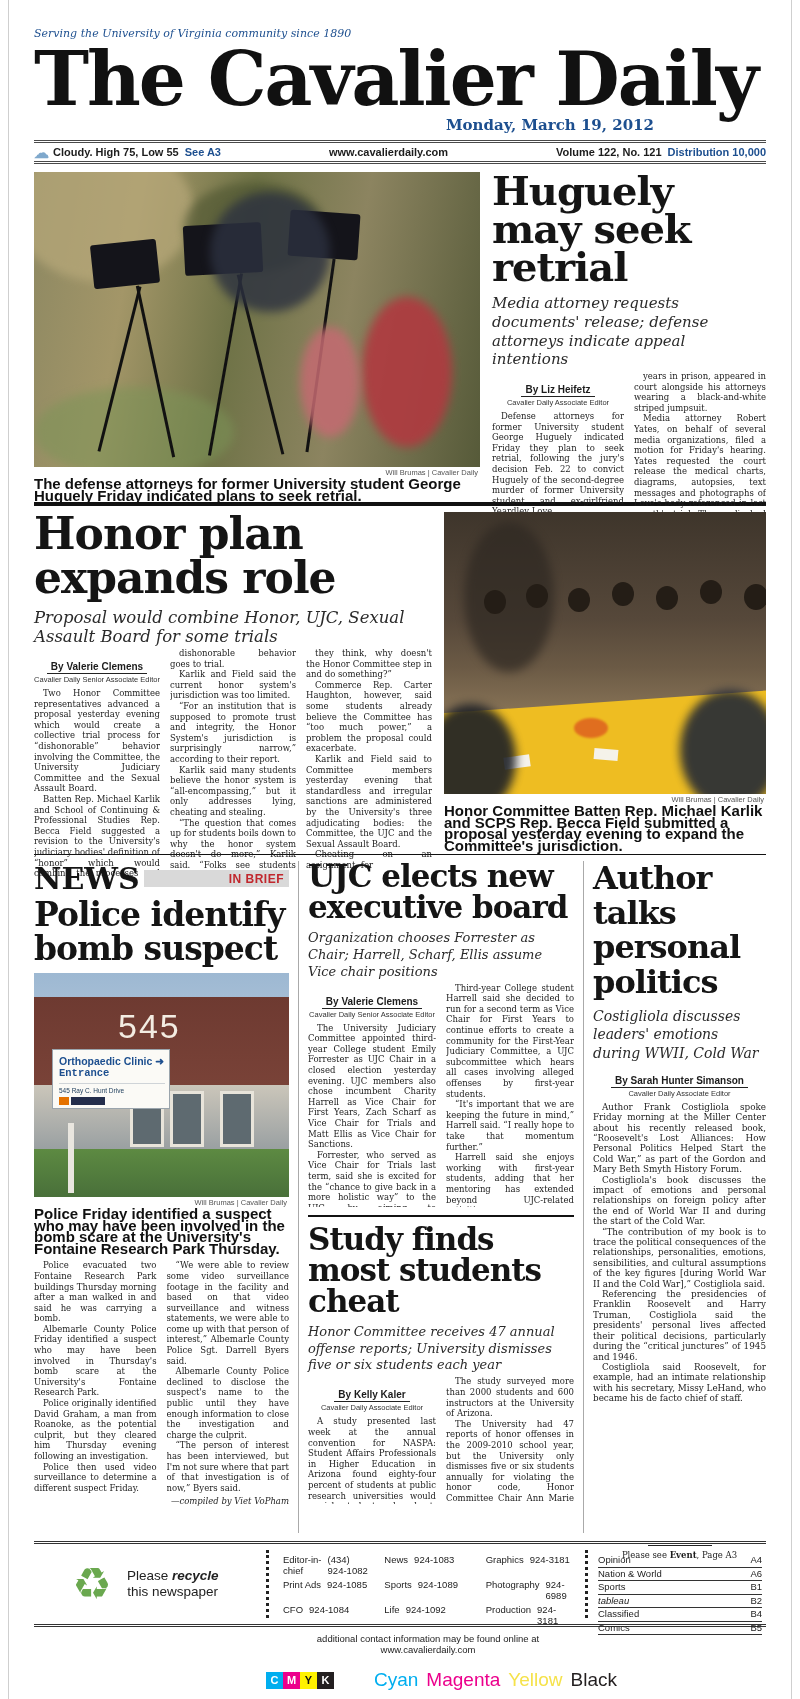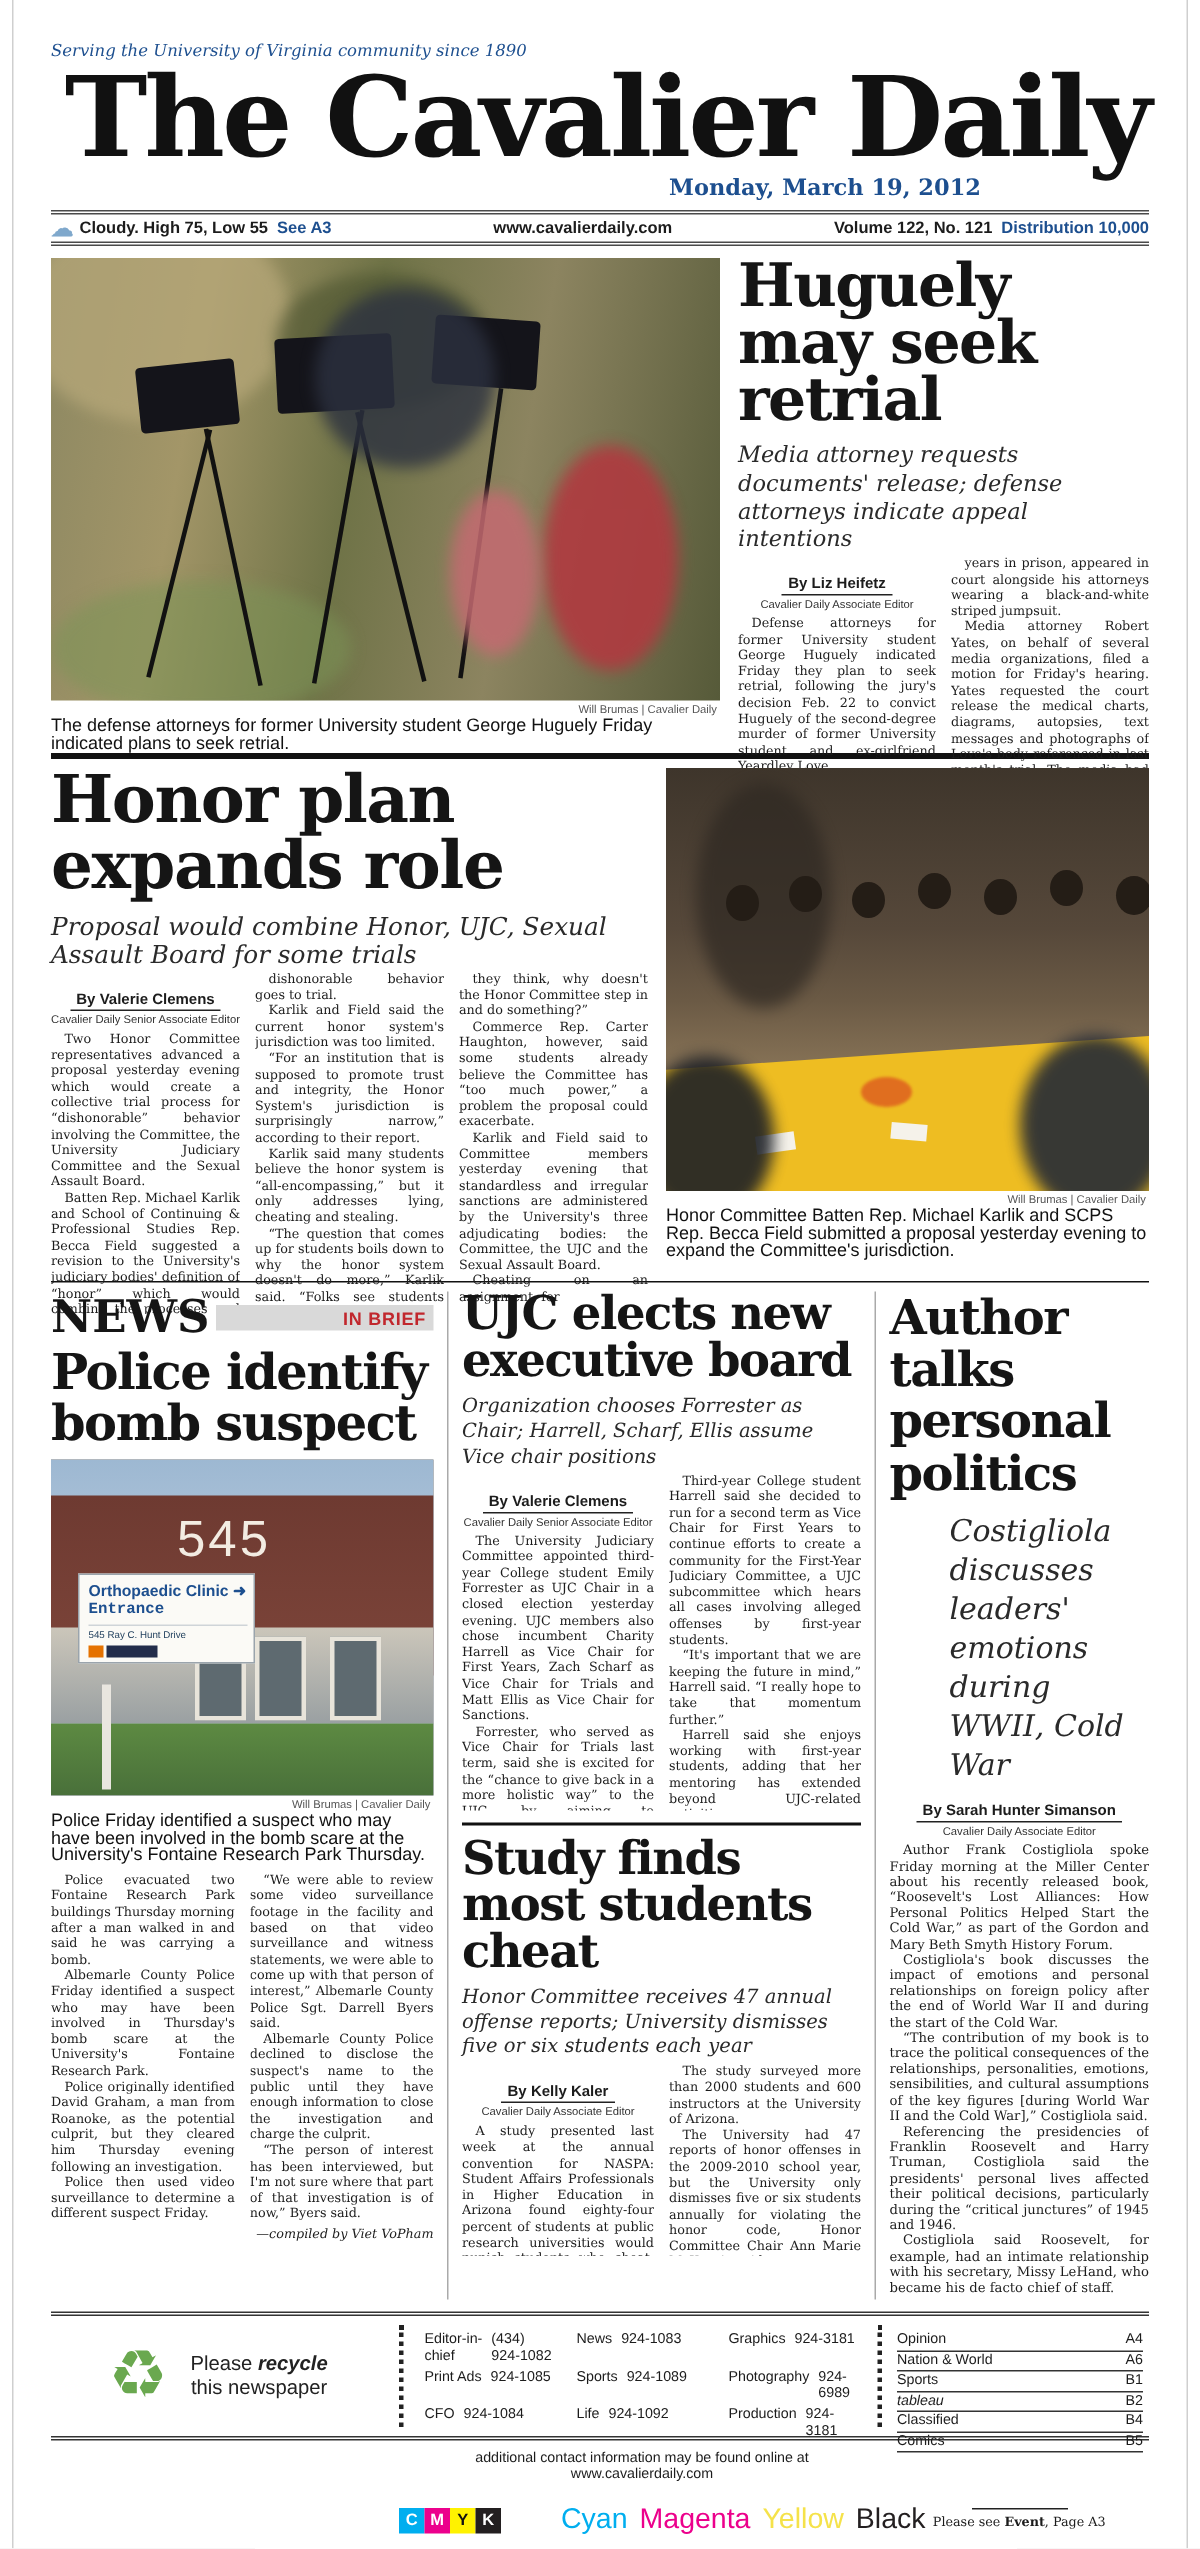--- a/index.html
+++ b/index.html
@@ -5,21 +5,21 @@
   * { margin:0; padding:0; box-sizing:border-box; }
   html,body { background:#f2f2f2; }
   .page { position:relative; width:800px; height:1699px; margin:0 auto; background:#fff;
           font-family:"DejaVu Serif", serif; color:#1c1c1c; overflow:hidden; }
   .edge { position:absolute; top:0; bottom:0; width:1px; background:#cfcfcf; }
   .edge.l { left:8px; } .edge.r { right:8px; }
   .inner { padding:0 34px; }
 
   
   .tagline { padding:27px 0 0 0; font-style:italic; font-size:11px; color:#1d4f8f; }
-  .masthead-title { text-align:right; font-size:74px; line-height:1.0; letter-spacing:-2px;
+  .masthead-title { text-align:left; font-size:74px; line-height:1.0; letter-spacing:-2px;
                     font-weight:700; color:#111; margin-top:2px; }
   .dateline { text-align:right; padding-right:112px; font-weight:700; font-size:15px; color:#1d4f8f; margin-top:0px; }
   .infobar { margin-top:6px; border-top:3px double #4a4a4a; border-bottom:3px double #4a4a4a;
              display:flex; align-items:center; height:24px;
              font-family:"Liberation Sans", sans-serif; font-size:11px; font-weight:700; }
   .infobar .cloud { font-size:15px; color:#7fa8cc; margin-right:4px; line-height:1; }
   .infobar .mid { flex:1; text-align:center; }
   .blue { color:#1d4f8f; }
   .sp { display:inline-block; width:6px; }
 
@@ -28,21 +28,21 @@
   .subhead { font-style:italic; color:#2a2a2a; }
   .byline { text-align:center; font-family:"Liberation Sans", sans-serif; margin:8px 0 4px 0; }
   .byline .bname { font-size:10px; font-weight:700; border-bottom:1px solid #222; padding:0 4px 1px 4px; }
   .byline .btitle { font-size:7.5px; color:#333; margin-top:1px; font-stretch:condensed; }
   .cols { display:flex; gap:10px; }
   .col { flex:1; overflow:hidden; }
   .bt p { font-size:8.5px; line-height:10.6px; text-align:justify; text-indent:9px; margin:0; }
   .jump { text-align:center; font-size:8.5px; margin-top:9px; }
   .jump-rule { width:64px; border-top:1px solid #222; margin:0 auto 4px auto; }
   .credit { text-align:right; font-family:"Liberation Sans", sans-serif; font-size:7.5px; color:#555; padding:1px 2px; }
-  .caption { font-family:"Liberation Sans", sans-serif; font-size:12px; font-weight:400; color:#111; line-height:11.5px; }
+  .caption { font-family:"Liberation Sans", sans-serif; font-size:15px; font-weight:700; color:#111; line-height:11.5px; }
   .photo { position:relative; overflow:hidden; }
   .blob { position:absolute; border-radius:50%; filter:blur(5px); }
 
   
   .sec1 { display:flex; gap:12px; margin-top:8px; height:322px; }
   .lead-photo-wrap { width:446px; }
   .lead-photo { width:446px; height:295px; background:linear-gradient(100deg,#8d8862 0%,#a39668 22%,#6f7347 45%,#8c8460 68%,#565a39 100%); }
   .cam { position:absolute; background:#14141a; border-radius:3px; }
   .leg { position:absolute; width:3px; background:#111; }
   .sec1-right { flex:1; }
@@ -95,21 +95,21 @@
 
   .hl-ujc { font-size:31px; line-height:1.0; }
   .sub-ujc { font-size:13px; line-height:1.3; margin-top:7px; }
   .ujc-cols { margin-top:2px; height:224px; }
   .study-rule { border:0; border-top:2.5px solid #111; margin:8px 0 7px 0; }
   .hl-study { font-size:31px; line-height:1.0; }
   .sub-study { font-size:13px; line-height:1.3; margin-top:7px; }
   .study-cols { margin-top:2px; height:128px; }
 
   .hl-author { font-size:32px; line-height:1.08; }
-  .sub-author { font-size:20px; line-height:1.3; margin-top:8px;margin-left:40px; }
+  .sub-author { font-size:14px; line-height:1.3; margin-top:8px; }
   .author-text { margin-top:4px; height:434px; overflow:hidden; }
   .author-text p { font-size:8.8px; line-height:10.4px; }
 
   
   .footer { margin-top:8px; border-top:3px double #333; border-bottom:3px double #333; height:86px;
             display:flex; align-items:stretch; }
   .recycle { width:232px; display:flex; align-items:center; justify-content:center; gap:6px; }
   .recycle .glyph { font-size:44px; color:#6aa84f; line-height:1; }
   .recycle .rtext { font-family:"Liberation Sans", sans-serif; font-size:13.5px; color:#222; width:110px; text-align:center; line-height:1.2; }
   .recycle .rtext em { font-weight:700; }

